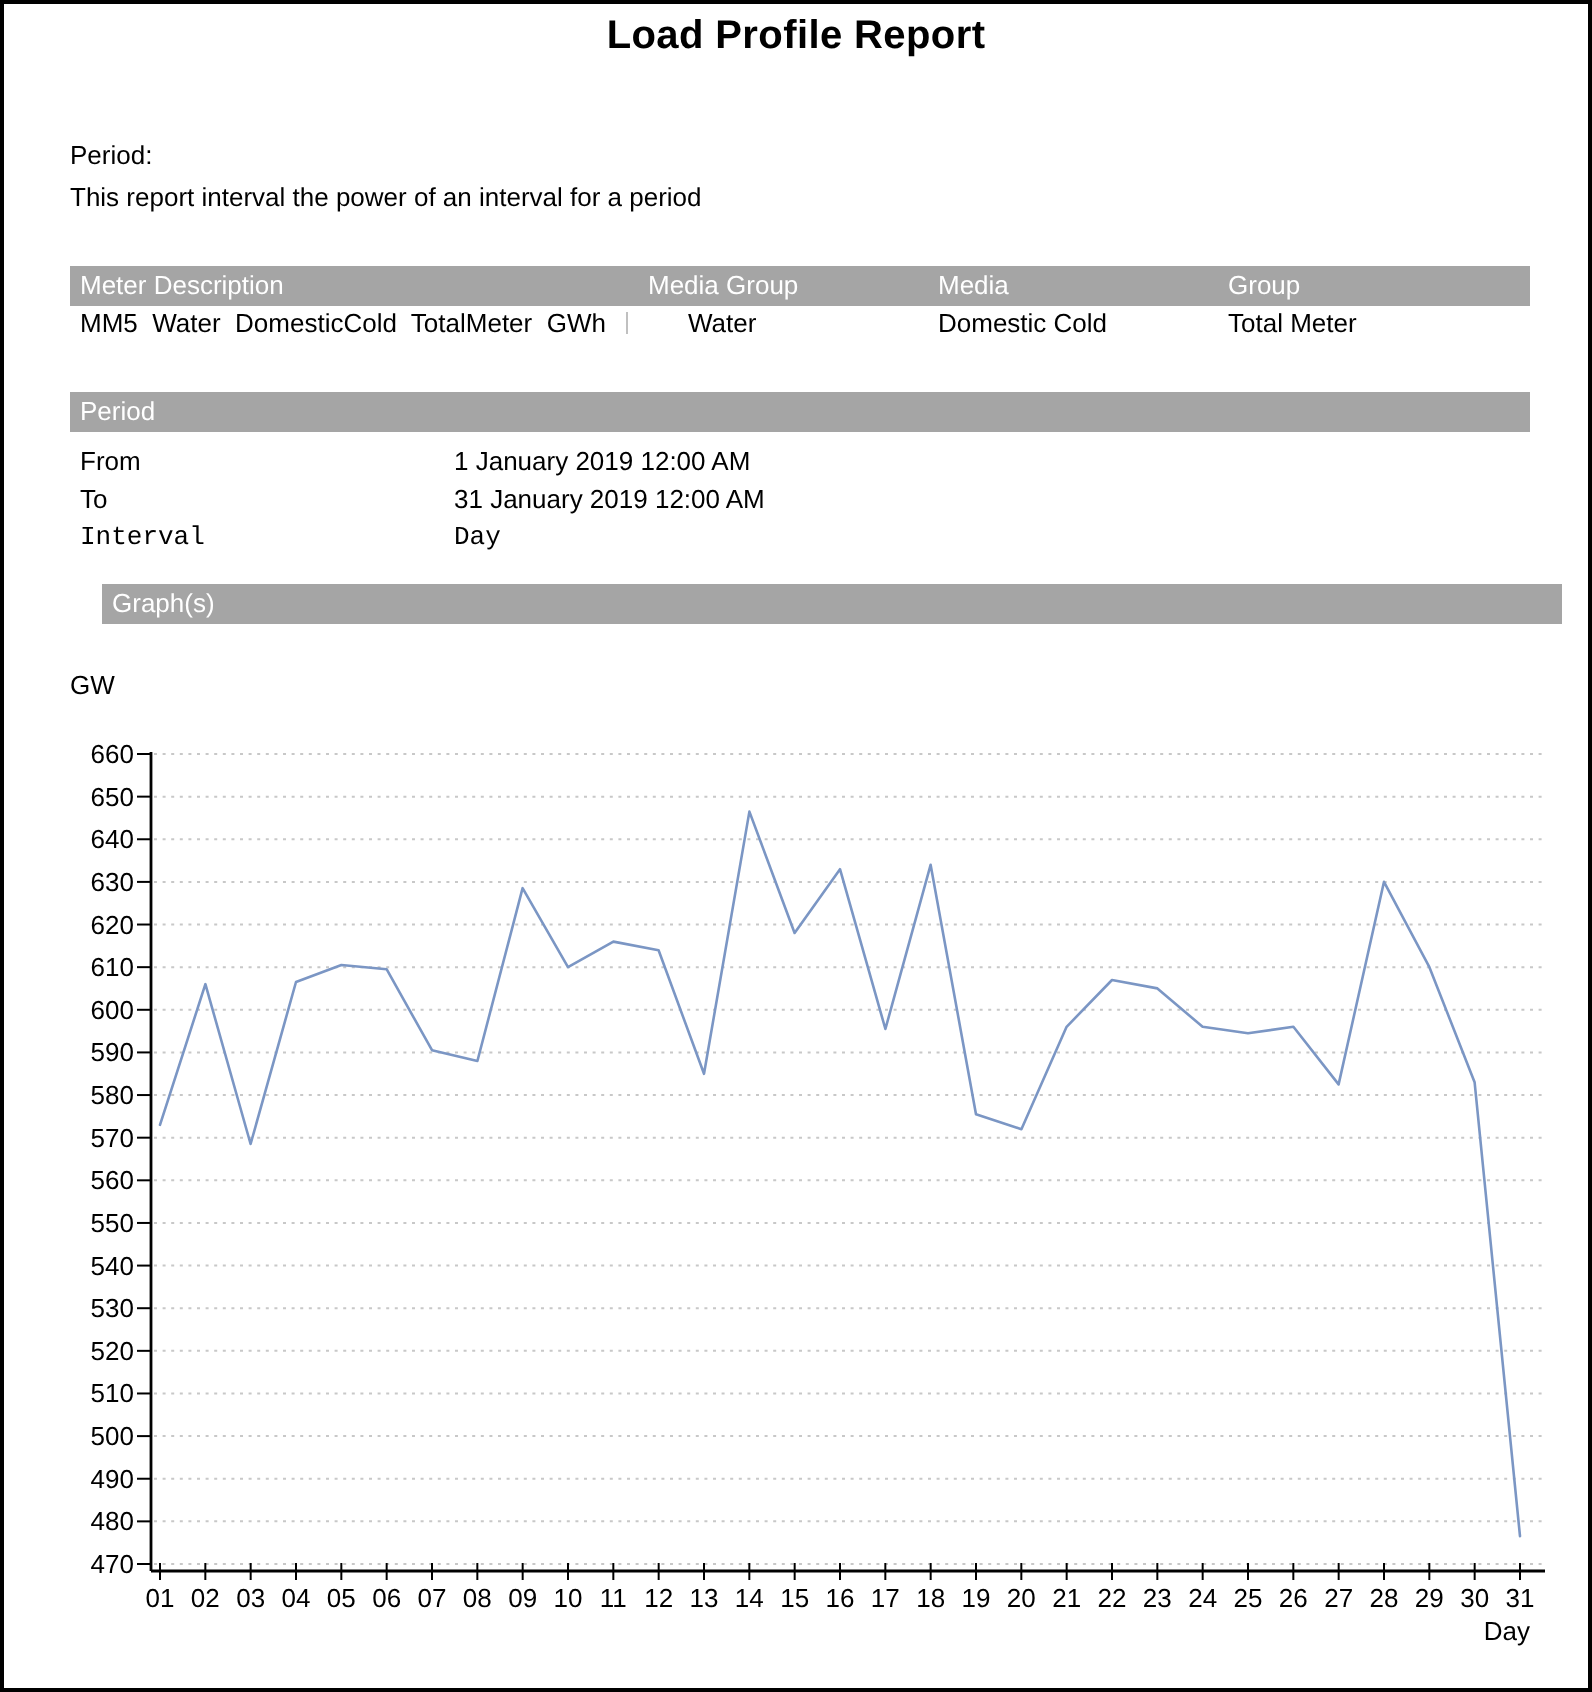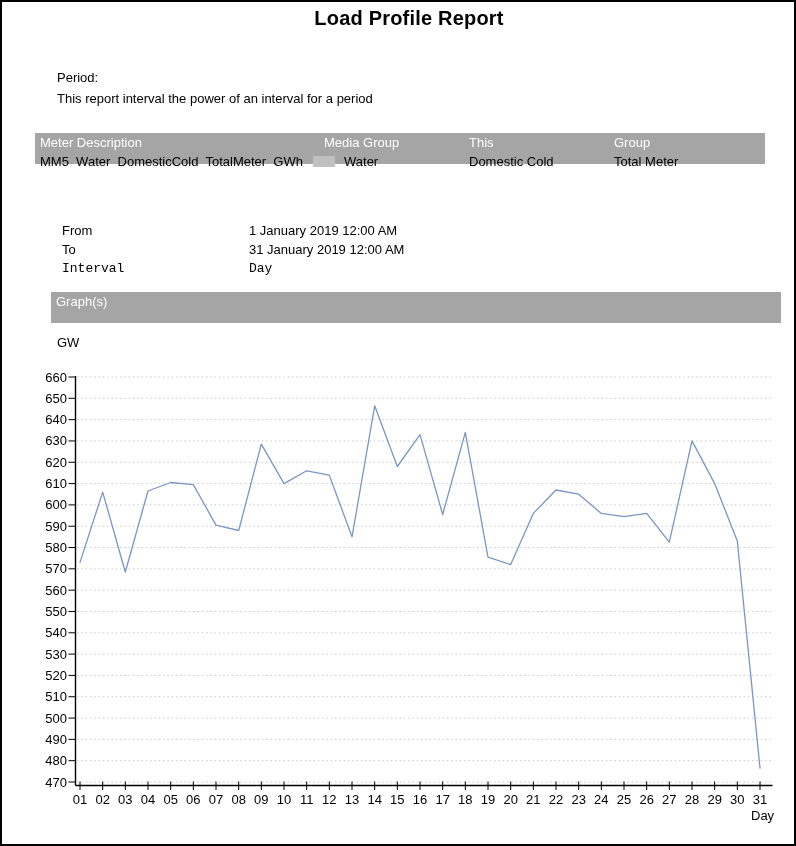--- a/index.html
+++ b/index.html
@@ -2,30 +2,30 @@
 <html><head>
 <meta charset="utf-8">
 <style>
   * { margin:0; padding:0; box-sizing:border-box; }
   html,body { background:#fff; }
   body { width:796px; height:846px; font-family:"Liberation Sans", sans-serif; }
   .page {
     position:relative; width:796px; height:846px;
     background:#fff; border:2px solid #000; overflow:hidden;
   }
-  .abs { position:absolute;padding-left:22px; }
+  .abs { position:absolute; }
   .title {
     left:0; right:0; top:5px; text-align:center;
     font-size:20px; font-weight:bold; color:#000; letter-spacing:0.2px;
   }
   .body-text { font-size:13px; color:#000; line-height:15px; }
   .purpose-label { left:33px; top:68px; }
   .purpose-text  { left:33px; top:89px; }
   .section-bar {
-    left:33px; width:730px; height:31px;
+    left:33px; width:730px; height:20px;
     color:#fff; font-size:13px; line-height:19px; padding-left:5px;
   }
   .bar-meter  { top:131px; }
   .bar-period { top:194px; }
   .bar-graphs { top:290px;margin-left:16px; }
   .bar-col { position:absolute; top:0; height:19px; line-height:19px; }
   .col1 { left:5px; }   
   .col2 { left:289px; } 
   .col3 { left:434px; } 
   .col4 { left:579px; } 
@@ -51,32 +51,35 @@
 <div class="page">
 
   <div class="abs title">Load Profile Report</div>
 
   <div class="abs body-text purpose-label">Period:</div>
   <div class="abs body-text purpose-text">This report interval the power of an interval for a period</div>
 
   <div class="abs section-bar bar-meter" style="background: rgb(165, 165, 165); color: rgb(255, 255, 255);">
     <span class="bar-col col1">Meter Description</span>
     <span class="bar-col col2">Media Group</span>
-    <span class="bar-col col3">This</span>
+    <span class="bar-col col3">Media</span>
     <span class="bar-col col4">Group</span>
   </div>
 
   <div class="abs meter-row" style="left:0; width:796px;">
     <span class="meter-cell mc1">MM5  Water  DomesticCold  TotalMeter  GWh</span>
     <span class="meter-cell mc2">Water</span>
     <span class="meter-cell mc3">Domestic Cold</span>
     <span class="meter-cell mc4">Total Meter</span>
   </div>
   <div class="abs row-divider"></div>
 
+  <div class="abs section-bar bar-period" style="background: rgb(165, 165, 165); color: rgb(255, 255, 255);">
+    <span class="bar-col col1">Period</span>
+  </div>
 
   <div class="abs period-label p-row0">From</div>
   <div class="abs period-value p-row0">1 January 2019 12:00 AM</div>
   <div class="abs period-label p-row1">To</div>
   <div class="abs period-value p-row1">31 January 2019 12:00 AM</div>
   <div class="abs period-label p-row2">Interval</div>
   <div class="abs period-value p-row2">Day</div>
 
   <div class="abs section-bar bar-graphs" style="background: rgb(165, 165, 165); color: rgb(255, 255, 255);">
     <span class="bar-col col1">Graph(s)</span>

